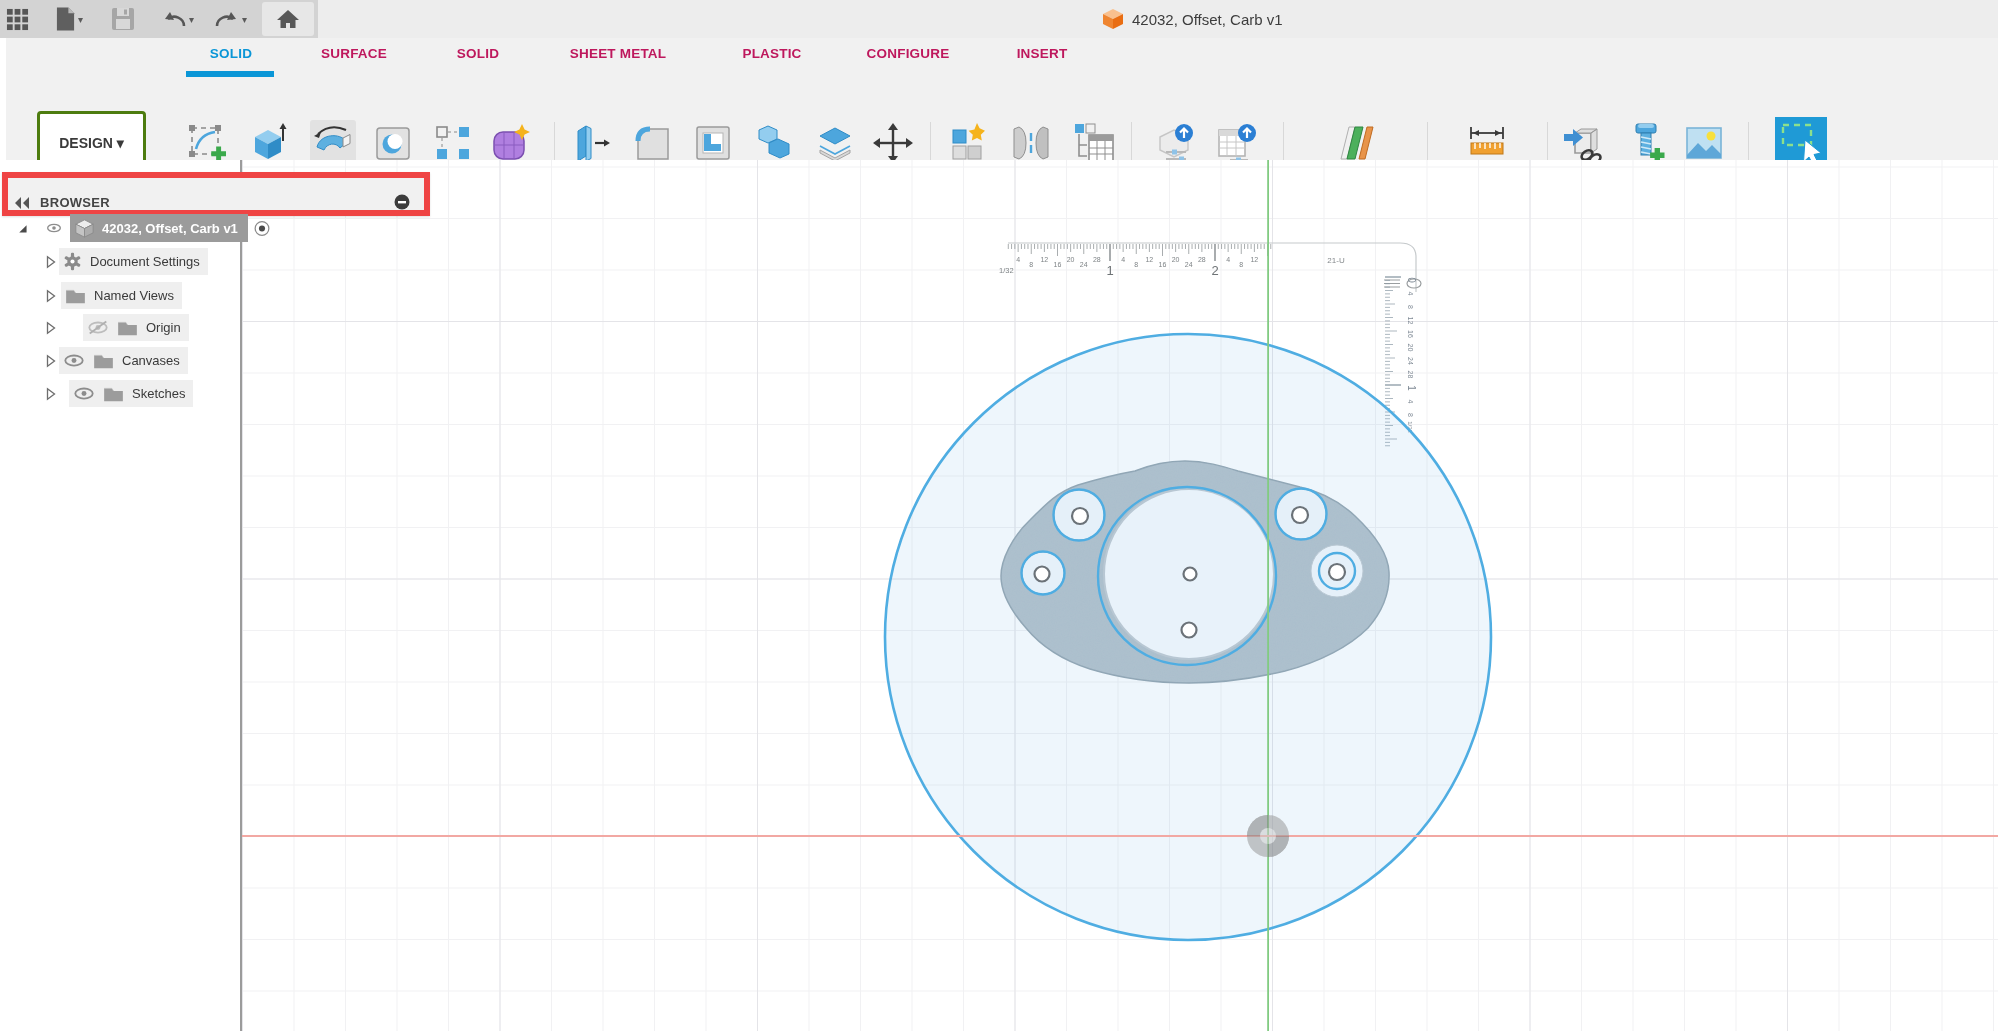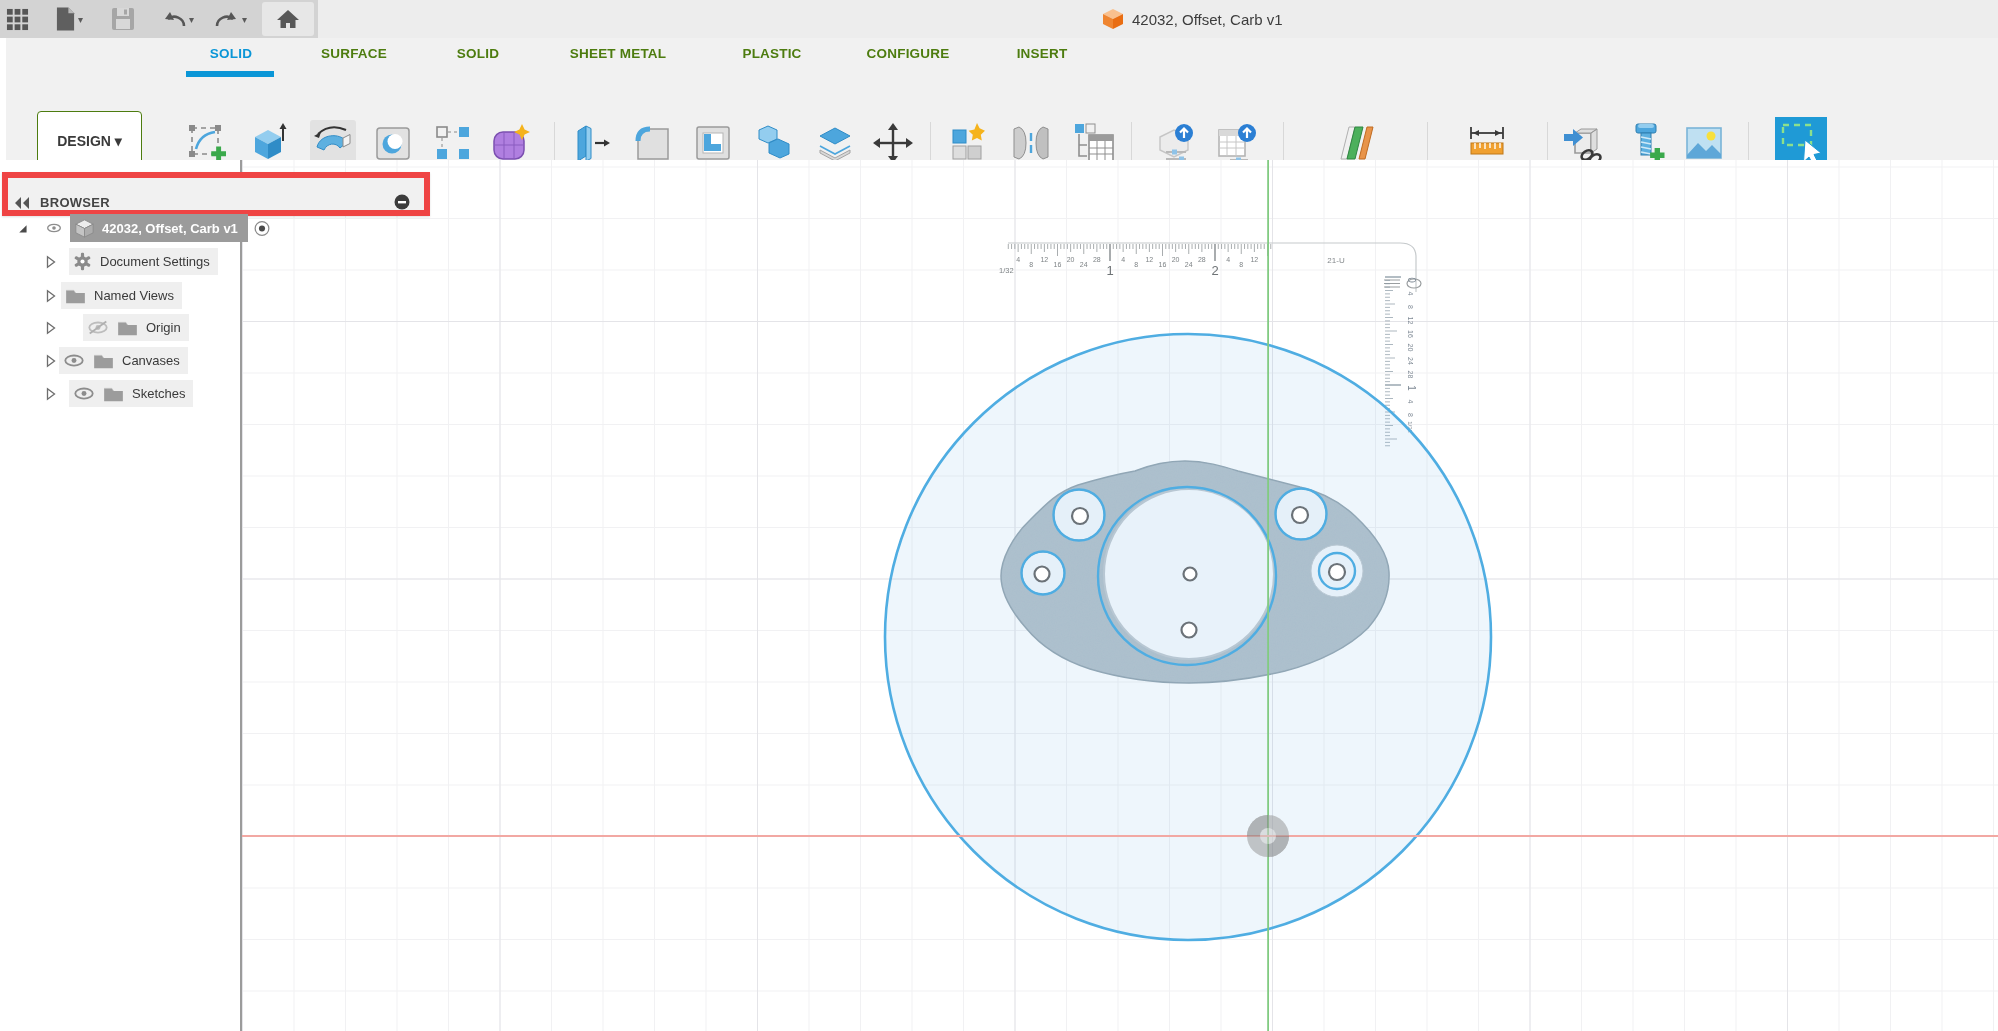--- a/index.html
+++ b/index.html
@@ -11,25 +11,25 @@
   #qat{left:0;top:0;width:318px;height:38px;background:#d3d3d3;display:flex;align-items:center;}
   .qat-btn{display:flex;align-items:center;justify-content:center;height:34px;padding:0 6px;cursor:pointer;}
   .caret{font-size:10px;color:#5a5a5a;margin-left:2px;}
   #home-tile{left:262px;top:2px;width:52px;height:34px;background:#e7e7e7;border-radius:3px;
              display:flex;align-items:center;justify-content:center;}
   #doc-title{left:1102px;top:0;height:38px;display:flex;align-items:center;gap:8px;}
   #doc-title span{font-size:15px;color:#3d3d3d;}
   
   #tabbar{left:6px;top:38px;width:1998px;height:122px;background:#f1f1f1;border-bottom:1px solid #d5d5d5;}
   .tab{position:absolute;top:8px;transform:translateX(-50%);font-size:13.5px;font-weight:700;
-       color:#4d7c0f;letter-spacing:.2px;cursor:pointer;}
+       color:#be185d;letter-spacing:.2px;cursor:pointer;}
   .tab.active{color:#0a96d7;}
   #tab-underline{position:absolute;left:180px;top:33px;width:88px;height:6px;background:#0a96d7;}
   
-  #design-btn{left:31px;top:73px;width:103px;height:58px;background:#fff;border:1px solid #4d7c0f;
+  #design-btn{left:31px;top:73px;width:103px;height:58px;background:#fff;border:3px solid #4d7c0f;
               border-radius:4px;display:flex;align-items:center;justify-content:center;
               font-size:14px;font-weight:700;color:#3a3a3a;cursor:pointer;}
   .tool{position:absolute;top:82px;width:46px;height:46px;display:flex;align-items:center;
         justify-content:center;cursor:pointer;border-radius:3px;}
   .tool.hi{background:#e2e2e2;}
   .grp-label{position:absolute;top:136px;transform:translateX(-50%);font-size:13px;color:#4b4b4b;cursor:pointer;white-space:nowrap;}
   .sep{position:absolute;top:84px;width:1px;height:66px;background:#d8d8d8;}
   
   #panel{left:0;top:160px;width:240px;height:871px;background:#fff;}
   #panel-border{left:240px;top:160px;width:2px;height:871px;background:#9b9b9b;}
@@ -650,21 +650,21 @@
       </svg>
   </span>
 </div>
 
 <div class="tree-row" style="left:43px;top:248px">
   <span class="tri">
     <svg width="12" height="14" viewBox="0 0 12 16">
         <path d="M2 2l8 6-8 6z" fill="none" stroke="#6e6e6e" stroke-width="1.5"></path>
       </svg>
   </span>
-  <div class="row-box" style="margin-left:10px">
+  <div class="row-box" style="">
     <svg width="19" height="19" viewBox="0 0 24 24">
       <g fill="#8b8b8b">
           <rect x="10" y="1" width="4" height="22" rx="1.5"></rect>
           <rect x="10" y="1" width="4" height="22" rx="1.5" transform="rotate(60 12 12)"></rect>
           <rect x="10" y="1" width="4" height="22" rx="1.5" transform="rotate(120 12 12)"></rect>
           <circle cx="12" cy="12" r="6.5"></circle>
         </g>
         <circle cx="12" cy="12" r="2.6" fill="#fff"></circle>
     </svg>
     <span class="row-label">Document Settings</span>

